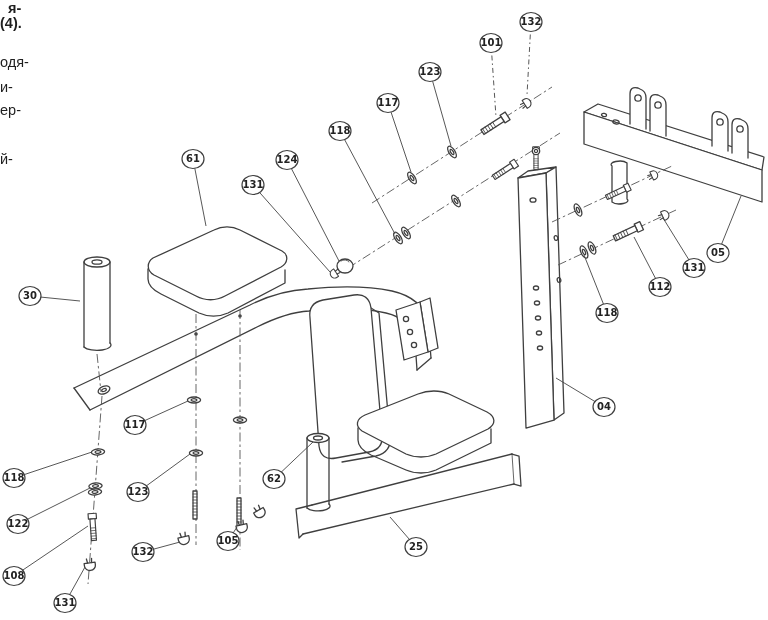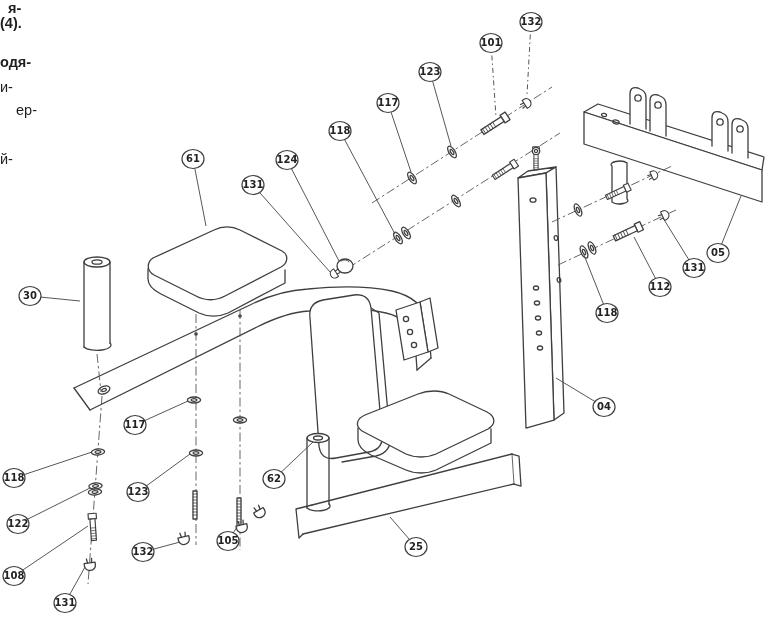--- a/index.html
+++ b/index.html
@@ -2,23 +2,23 @@
 <html><head>
 <meta charset="utf-8">
 <style>
   html,body{margin:0;padding:0;background:#fff;}
   body{width:768px;height:620px;overflow:hidden;font-family:"Liberation Sans",sans-serif;}
   .page{position:relative;width:768px;height:620px;background:#fff;}
   .text-col{position:absolute;left:0;top:0;width:60px;height:200px;}
   .frag{position:absolute;font-size:14.5px;color:#1f1f1f;white-space:nowrap;}
   .f0{left:8px;top:0;font-weight:700;}
   .f1{left:0;top:15px;font-weight:700;}
-  .f2{left:0;top:54px;font-weight:bold;}
+  .f2{left:0;top:54px;}
   .f3{left:0;top:79px;}
-  .f4{left:16px;top:102px;}
+  .f4{left:0;top:102px;}
   .f5{left:0;top:151px;}
   svg{position:absolute;left:0;top:0;}
   .art{stroke:#3f3f3f;stroke-width:1.3;fill:none;stroke-linecap:round;stroke-linejoin:round;}
   .thin{stroke-width:0.8;}
   .solid{fill:#ffffff;}
   .fill{fill:#3f3f3f;stroke:none;}
   .axis{stroke:#555;stroke-width:0.9;fill:none;stroke-dasharray:9 3 2.5 3;}
   .leader{stroke:#444;stroke-width:0.9;fill:none;}
   .dashlead{stroke-dasharray:5 3 1.5 3;}
   .balloon{fill:#fff;stroke:#3f3f3f;stroke-width:1.2;}

